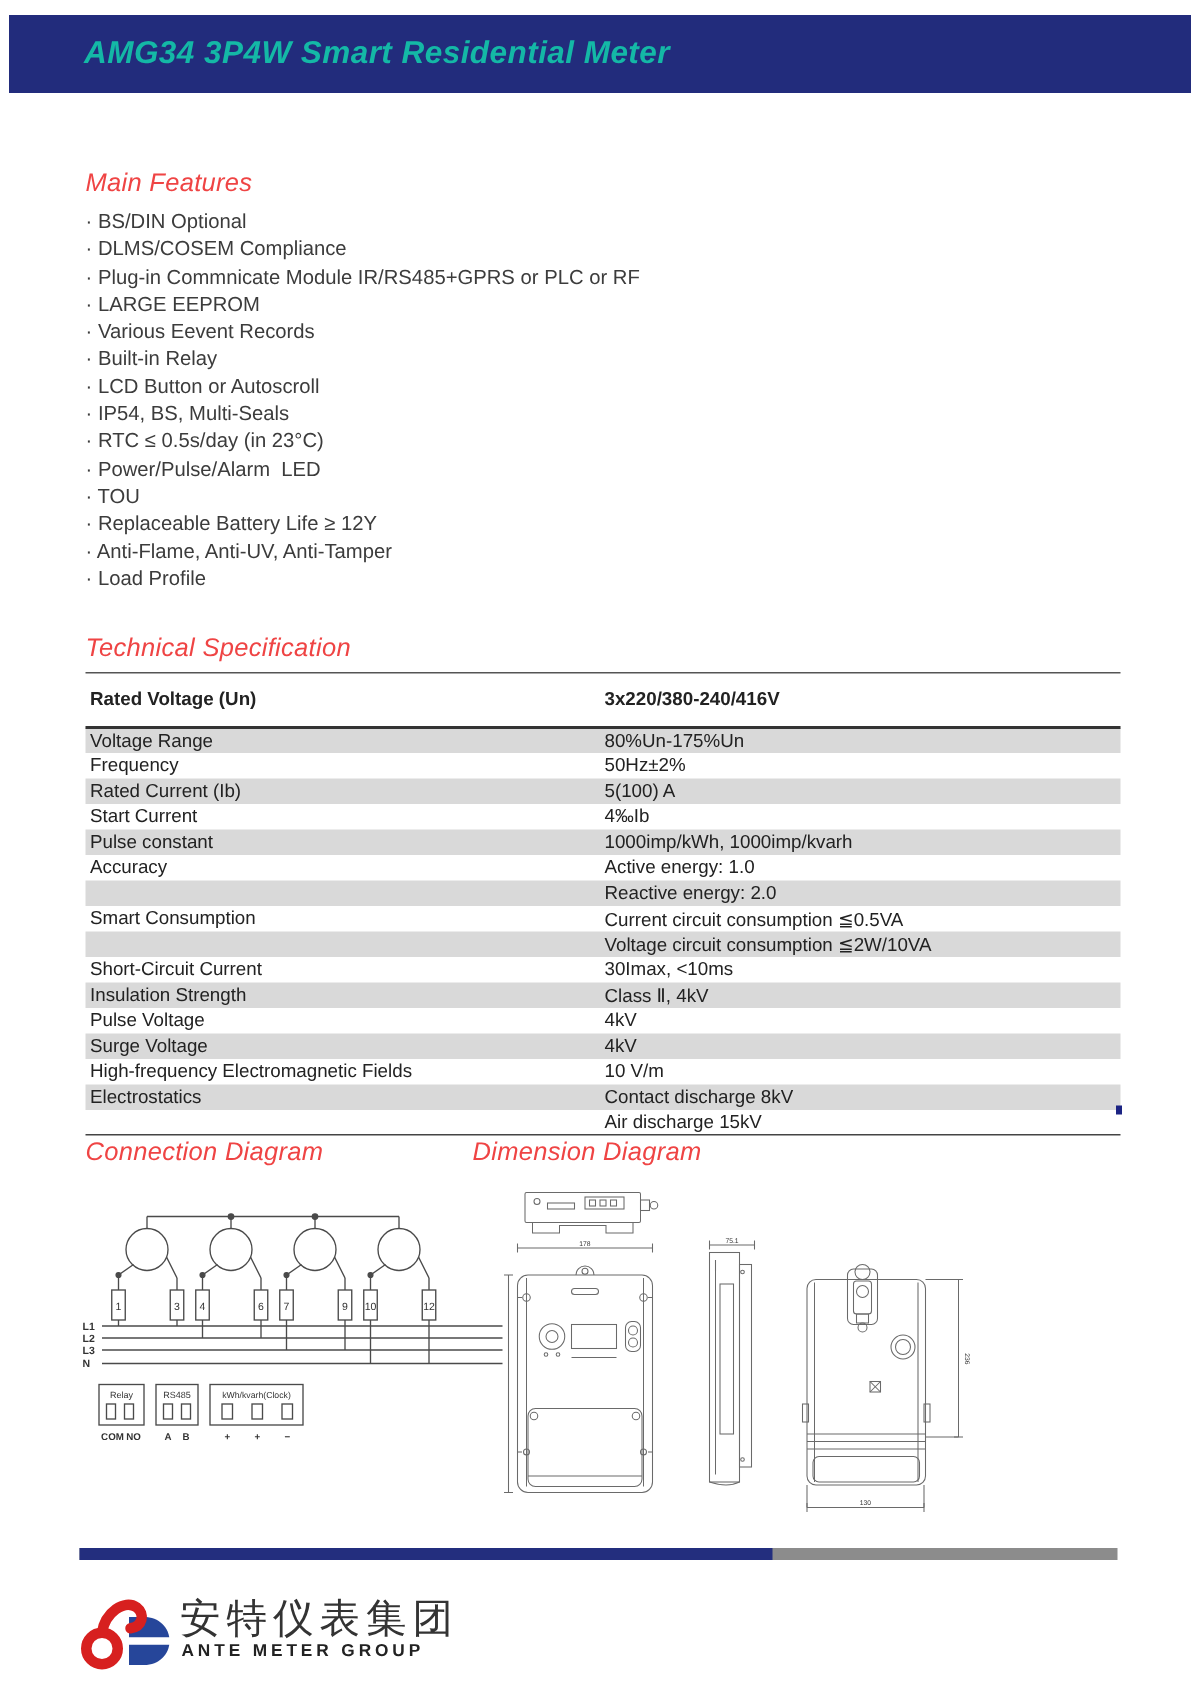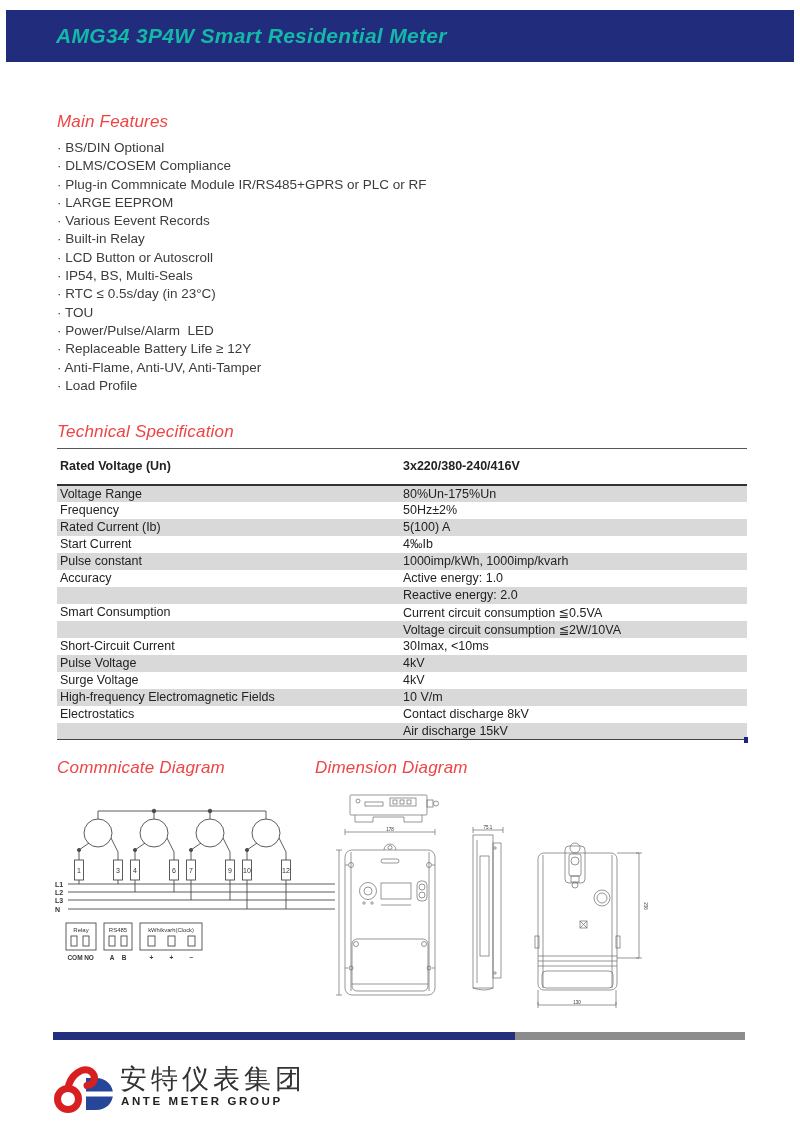--- a/index.html
+++ b/index.html
@@ -61,22 +61,22 @@
   <ul class="features">
     <li>BS/DIN Optional</li>
     <li>DLMS/COSEM Compliance</li>
     <li>Plug-in Commnicate Module IR/RS485+GPRS or PLC or RF</li>
     <li>LARGE EEPROM</li>
     <li>Various Eevent Records</li>
     <li>Built-in Relay</li>
     <li>LCD Button or Autoscroll</li>
     <li>IP54, BS, Multi-Seals</li>
     <li>RTC ≤ 0.5s/day (in 23°C)</li>
+    <li>Power/Pulse/Alarm  LED</li>
     <li>TOU</li>
-    <li>Power/Pulse/Alarm  LED</li>
     <li>Replaceable Battery Life ≥ 12Y</li>
     <li>Anti-Flame, Anti-UV, Anti-Tamper</li>
     <li>Load Profile</li>
   </ul>
 
   <div class="sec-heading h-specs">Technical Specification</div>
   <table class="spec-table">
     <thead>
       <tr>
         <th class="col-param">Rated Voltage (Un)</th>
@@ -118,20 +118,24 @@
         </tr>
       <tr>
           <td class="col-param"></td>
           <td>Voltage circuit consumption ≦2W/10VA</td>
         </tr>
       <tr>
           <td class="col-param">Short-Circuit Current</td>
           <td>30Imax, &lt;10ms</td>
         </tr>
       <tr>
+          <td class="col-param">Insulation Strength</td>
+          <td>Class Ⅱ,  4kV</td>
+        </tr>
+      <tr>
           <td class="col-param">Pulse Voltage</td>
           <td>4kV</td>
         </tr>
       <tr>
           <td class="col-param">Surge Voltage</td>
           <td>4kV</td>
         </tr>
       <tr>
           <td class="col-param">High-frequency Electromagnetic Fields</td>
           <td>10 V/m</td>
@@ -141,21 +145,21 @@
           <td>Contact discharge 8kV</td>
         </tr>
       <tr>
           <td class="col-param"></td>
           <td>Air discharge 15kV</td>
         </tr>
     </tbody>
   </table>
   <div class="table-corner-mark"></div>
 
-  <div class="sec-heading h-conn">Commnicate Diagram</div>
+  <div class="sec-heading h-conn">Connection Diagram</div>
   <div class="sec-heading h-dim">Dimension Diagram</div>
 
   <svg class="conn-svg" width="290" height="180" viewBox="0 0 290 180">
     <g stroke="#4a4a4a" stroke-width="0.9" fill="none">
 
       <line x1="46" y1="11" x2="214" y2="11"></line>
       <line x1="46" y1="11" x2="46" y2="19"></line>
       <line x1="102" y1="11" x2="102" y2="19"></line>
       <line x1="158" y1="11" x2="158" y2="19"></line>
       <line x1="214" y1="11" x2="214" y2="19"></line>

